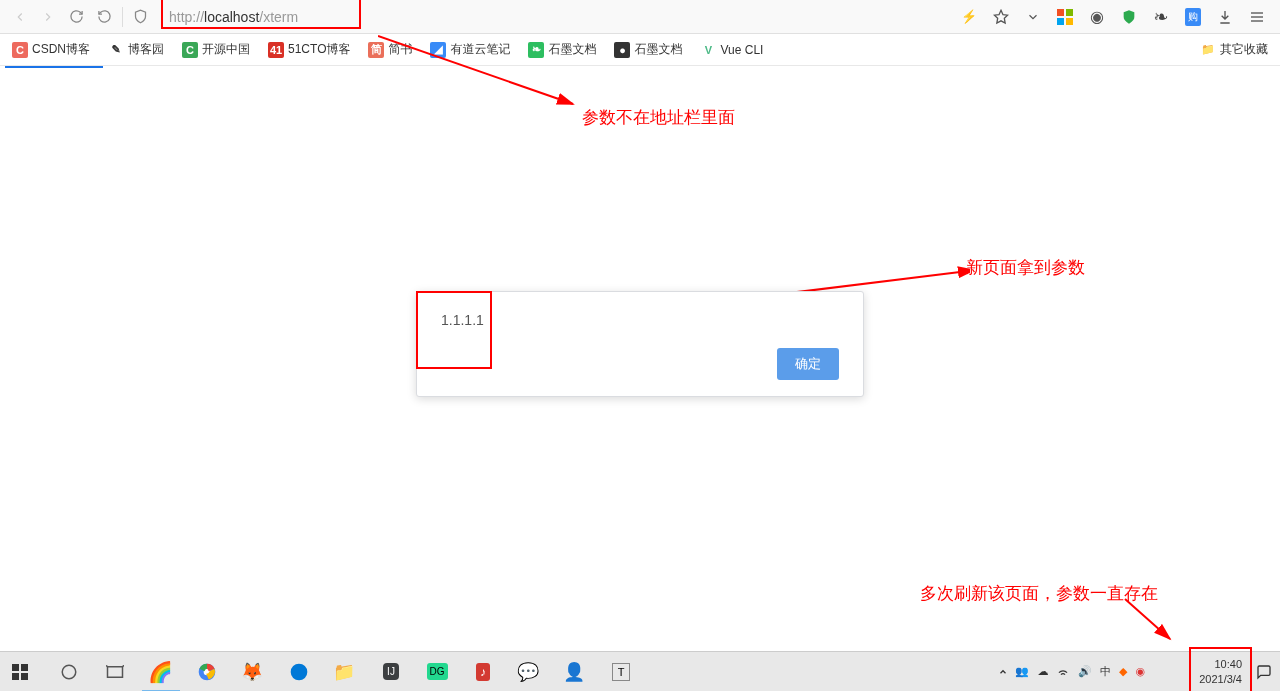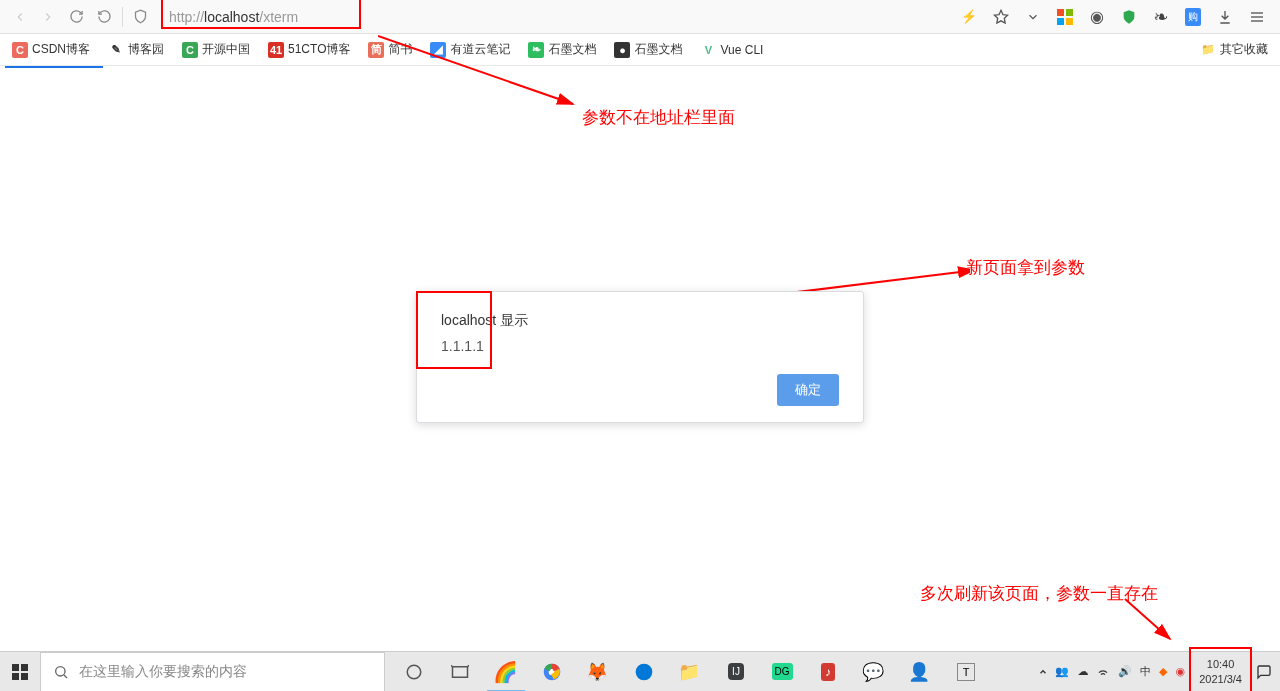--- a/index.html
+++ b/index.html
@@ -42,21 +42,21 @@
     .arrow-svg { position: absolute; pointer-events: none; }
     
     
     .taskbar { position: absolute; bottom: 0; left: 0; right: 0; height: 40px; background: #e8e8e8; display: flex; align-items: center; border-top: 1px solid #ccc; }
     .tb-start { width: 40px; height: 40px; display: flex; align-items: center; justify-content: center; }
     .tb-search { width: 345px; height: 40px; background: #fff; border: 1px solid #ccc; display: flex; align-items: center; padding: 0 12px; gap: 10px; color: #888; font-size: 14px; }
     .tb-icons { display: flex; align-items: center; gap: 0; margin-left: 6px; }
     .tb-icon { width: 46px; height: 40px; display: flex; align-items: center; justify-content: center; position: relative; }
     .tb-icon.active::after { content: ''; position: absolute; bottom: 0; left: 4px; right: 4px; height: 2px; background: #76b9ed; }
     .tb-tray { margin-left: auto; display: flex; align-items: center; gap: 8px; padding-right: 8px; font-size: 11px; color: #333; }
-    .tb-clock { text-align: center; line-height: 1.3; padding: 0 6px; position: relative; }
+    .tb-clock { text-align: right; line-height: 1.3; padding: 0 6px; position: relative; margin-left: 40px; }
     .clock-highlight { position: absolute; border: 2px solid red; left: -4px; top: -10px; right: -4px; height: 48px; pointer-events: none; }
     .watermark { position: absolute; right: 40px; bottom: 14px; color: #ddd; font-size: 13px; letter-spacing: 1px; }
     
     svg { display: block; }
   </style>
 </head>
 <body>
 
 <div class="toolbar">
   <div class="nav-btn disabled">
@@ -201,21 +201,20 @@
     <defs>
         <marker id="ar2" markerWidth="10" markerHeight="10" refX="1" refY="3" orient="auto-start-reverse">
           <path d="M0,0 L0,6 L9,3 z" fill="red"></path>
         </marker>
       </defs>
     <line x1="400" y1="10" x2="10" y2="58" stroke="red" stroke-width="2" marker-start="url(#ar2)"></line>
   </svg>
 
   <div class="dialog">
     <div class="dialog-highlight"></div>
-    <div class="dialog-title">localhost 显示</div>
     <div class="dialog-text">1.1.1.1</div>
     <div class="dialog-actions">
       <button class="dialog-btn">确定</button>
     </div>
   </div>
 
   <div class="annot" style="left:920px;top:508px;margin-top:8px;">多次刷新该页面，参数一直存在</div>
   <svg class="arrow-svg" style="left:1120px;top:528px;" width="60" height="52">
     <defs>
         <marker id="ar3" markerWidth="10" markerHeight="10" refX="8" refY="3" orient="auto">
@@ -229,27 +228,20 @@
 <div class="watermark">https://blog.csdn.net/weixin_43750042</div>
 
 <div class="taskbar">
   <div class="tb-start">
     <svg width="16" height="16" viewBox="0 0 16 16" fill="#333">
         <rect x="0" y="0" width="7" height="7"></rect>
         <rect x="9" y="0" width="7" height="7"></rect>
         <rect x="0" y="9" width="7" height="7"></rect>
         <rect x="9" y="9" width="7" height="7"></rect>
       </svg>
-  </div>
-  <div class="tb-search">
-    <svg width="16" height="16" viewBox="0 0 24 24" fill="none" stroke="#666" stroke-width="2">
-        <circle cx="11" cy="11" r="7"></circle>
-        <line x1="21" y1="21" x2="16.5" y2="16.5"></line>
-      </svg>
-    <span>在这里输入你要搜索的内容</span>
   </div>
   <div class="tb-icons">
     <div class="tb-icon">
         <svg width="18" height="18" viewBox="0 0 24 24" fill="none" stroke="#555" stroke-width="2">
           <circle cx="12" cy="12" r="9"></circle>
         </svg>
       </div>
     <div class="tb-icon">
         <svg width="18" height="14" viewBox="0 0 24 18" fill="none" stroke="#555" stroke-width="2">
           <rect x="2" y="2" width="20" height="14"></rect>

